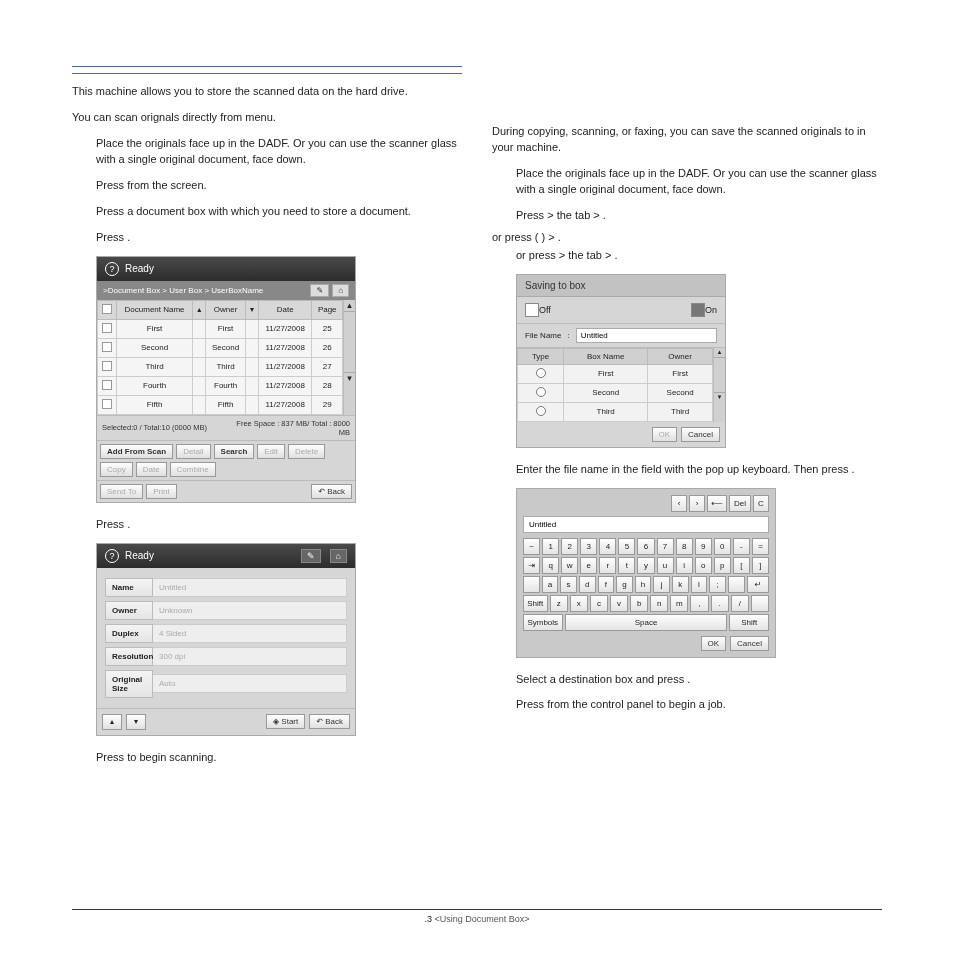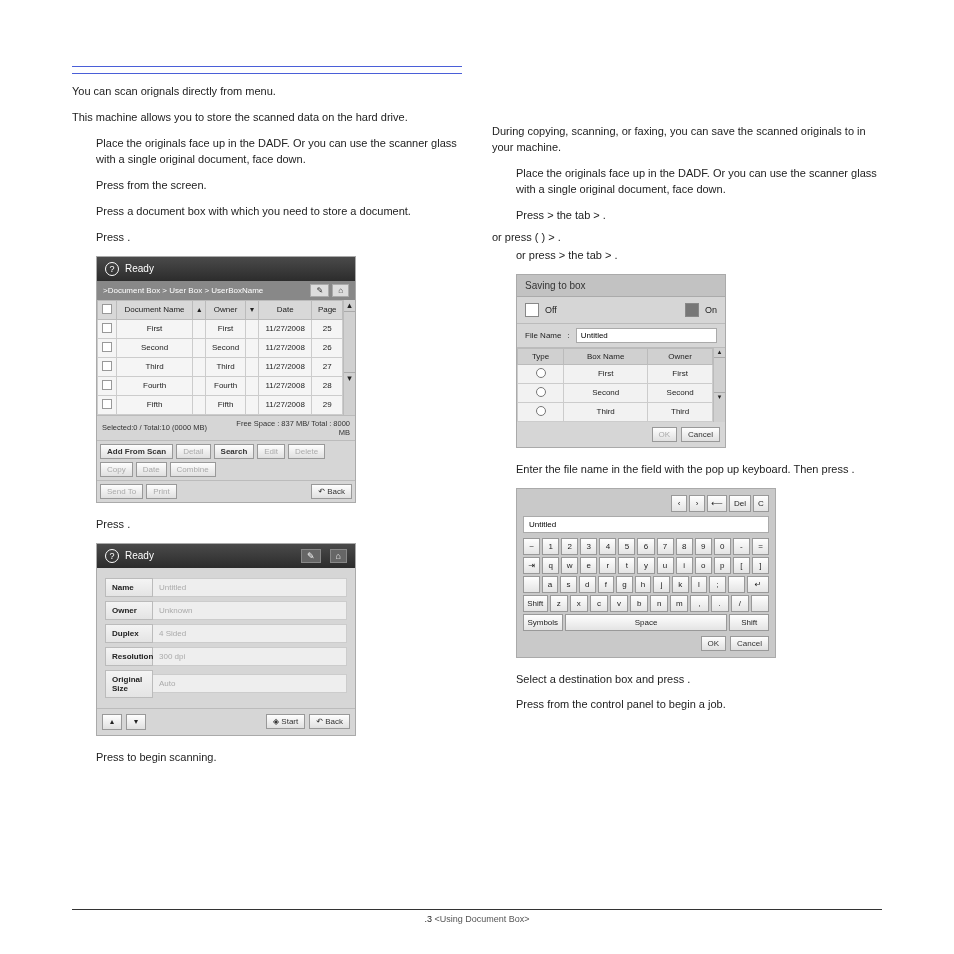--- a/index.html
+++ b/index.html
@@ -56,21 +56,21 @@
   .btn.dis { color:#aaa; }
   .form-row { display:flex; align-items:center; margin:4px 0; }
   .form-row .lbl { width:48px; background:linear-gradient(#f4f4f4,#e4e4e4); border:1px solid #bbb; padding:4px 6px; font-size:8px; font-weight:bold;}
   .form-row .val { flex:1; color:#aaa; padding:4px 6px; font-size:8px; background:#eee; border:1px solid #ccc; border-left:none;}
   .panel-body { padding:6px 8px; background:#d6d6d6;}
   .arrow-btn{ background:linear-gradient(#fefefe,#e0e0e0); border:1px solid #999; width:20px; height:16px; font-size:8px; display:inline-flex; align-items:center; justify-content:center;}
   .bottom-row{display:flex; padding:5px; background:#d6d6d6; border-top:1px solid #bbb; gap:4px; align-items:center;}
   .bottom-row .spacer{flex:1;}
 
   
-  .stb .switch{ display:flex; align-items:center; gap:6px; padding:6px 8px; background:#d6d6d6; border-bottom:1px solid #bbb;}
+  .stb .switch{ display:flex; align-items:center; padding:6px 8px; background:#d6d6d6; border-bottom:1px solid #bbb;}
   .stb .sq{ width:14px; height:14px; border:1px solid #888; background:#fff; display:inline-block;}
   .stb .sq.on{ background:#777;}
   .stb .filerow{ padding:4px 8px; display:flex; align-items:center; gap:6px; font-size:8px; background:#d6d6d6; border-bottom:1px solid #bbb;}
   .stb .filerow input{ flex:1; font-size:8px; padding:2px 4px; border:1px solid #aaa;}
   .stb table.bx { width:100%; border-collapse:collapse; font-size:8px;}
   .stb table.bx th{ background:#d0d0d0; border:1px solid #bbb; padding:3px; font-weight:normal;}
   .stb table.bx td{ background:#f2f2f2; border:1px solid #ccc; padding:3px; text-align:center;}
   .stb .btm{ display:flex; justify-content:flex-end; gap:4px; padding:5px; background:#d6d6d6;}
 
   
@@ -100,23 +100,23 @@
   .radio-ic{width:10px;height:10px;border:1px solid #777;border-radius:50%;display:inline-block;background:#fff;margin:0 auto;}
 </style>
 </head>
 <body>
 
 <div class="page">
 
   <div class="col">
     <hr class="hr-blue">
     <hr class="hr-blue">
+    <p class="para">This machine allows you to store the scanned data on the hard drive.</p>
+
     <p class="para">You can scan orignals directly from                                  menu.</p>
-
-    <p class="para">This machine allows you to store the scanned data on the hard drive.</p>
 
     <p class="para indent">Place the originals face up in the DADF. Or you can use the scanner glass with a single original document, face down.</p>
     <p class="para indent">Press                          from the            screen.</p>
     <p class="para indent">Press a document box with which you need to store a document.</p>
     <p class="para indent">Press        .</p>
 
     <div class="ui-panel mid">
       <div class="titlebar">
         <span class="help-ic">?</span>
         <span>Ready</span>

